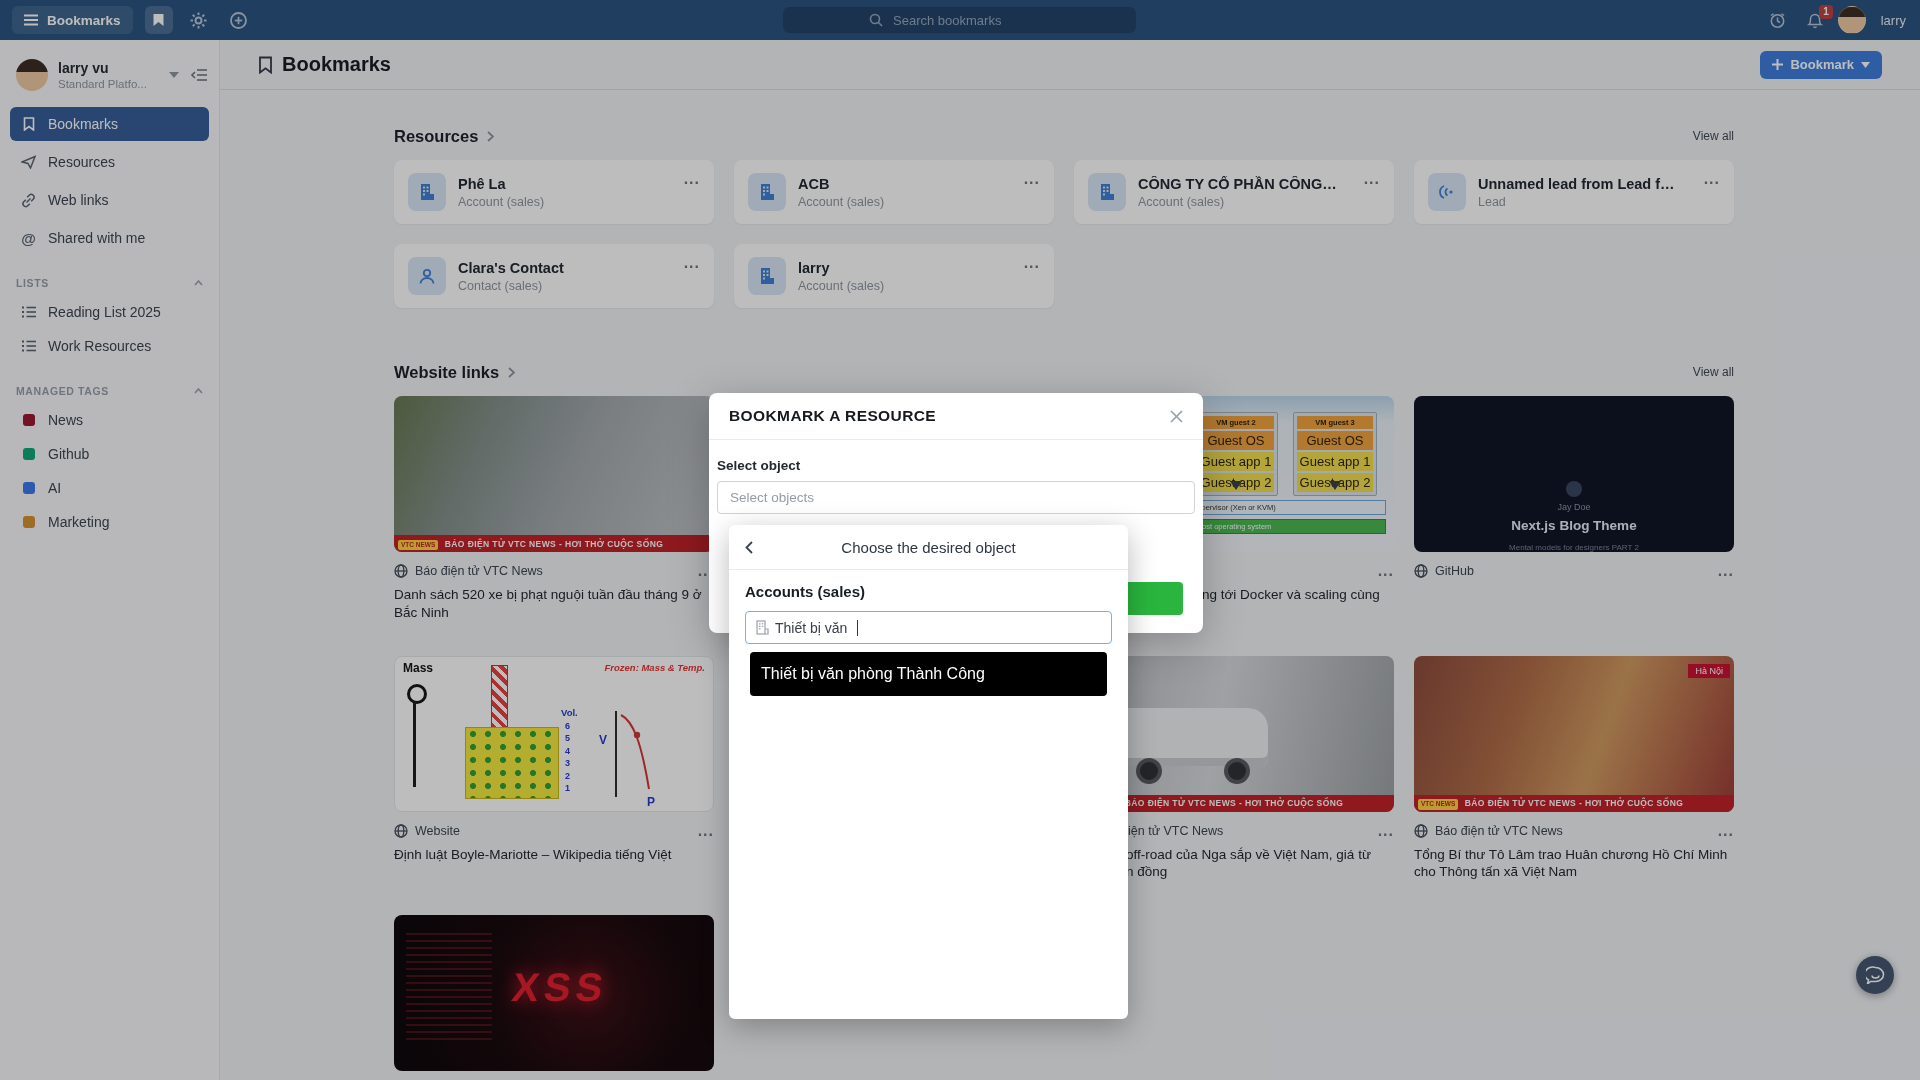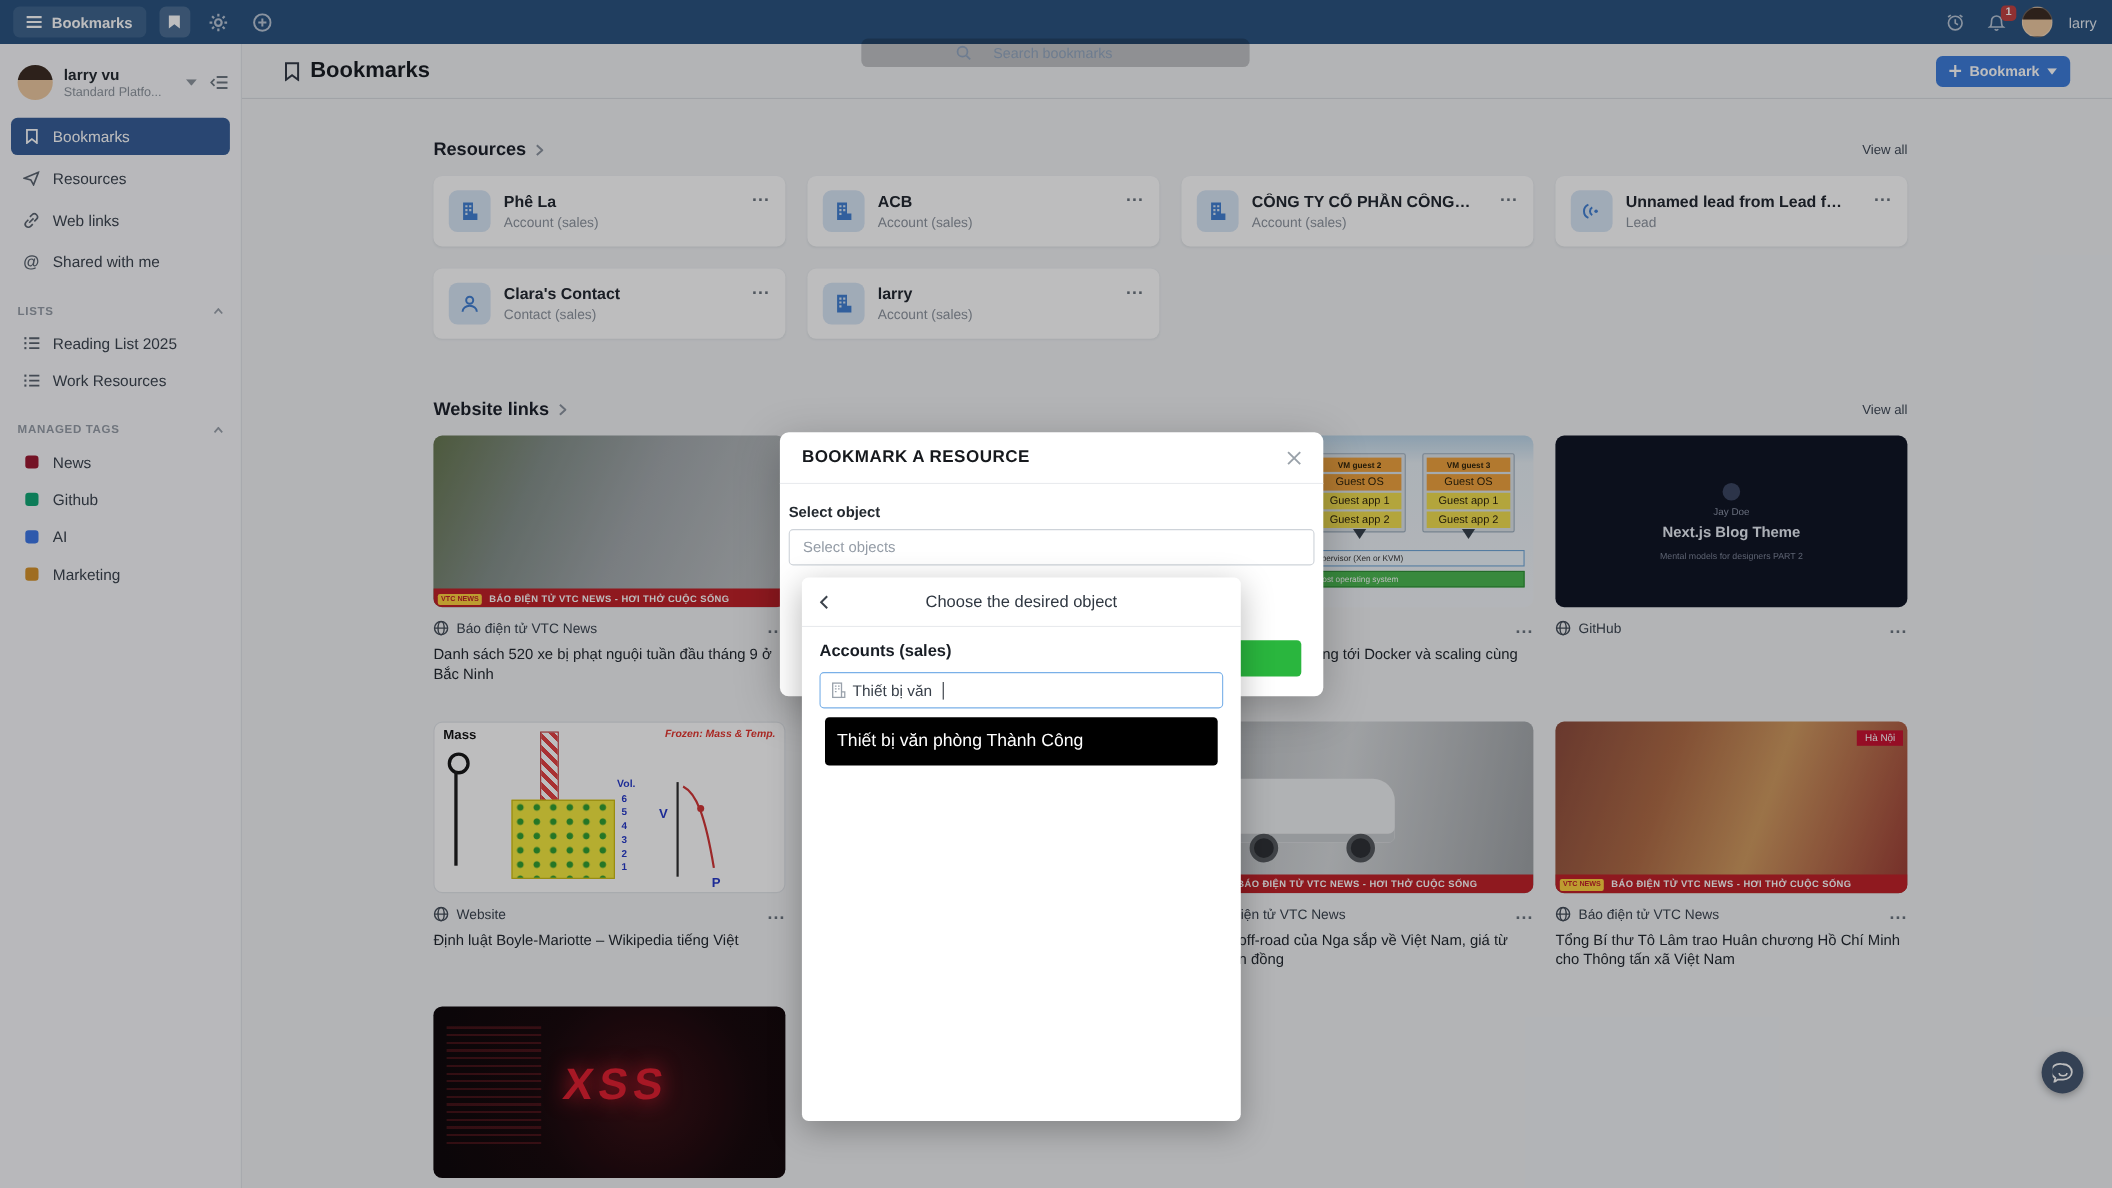--- a/index.html
+++ b/index.html
@@ -7,21 +7,21 @@
   .screen{position:relative;width:1920px;height:1080px;background:#f1f3f5;overflow:hidden;}
   svg{display:block;}
 
   
   .topbar{position:absolute;left:0;top:0;width:1920px;height:40px;background:#28527f;display:flex;align-items:center;z-index:10;}
   .tb-left{display:flex;align-items:center;gap:12px;padding-left:12px;}
   .tb-appbox{display:flex;align-items:center;gap:9px;height:28px;padding:0 12px;background:rgba(255,255,255,.10);border-radius:6px;color:#fff;cursor:pointer;}
   .tb-appbox .lbl{font-size:13.5px;font-weight:bold;color:#fff;}
   .tb-iconbox{width:28px;height:28px;background:rgba(255,255,255,.16);border-radius:6px;display:flex;align-items:center;justify-content:center;color:#fff;}
   .tb-ghosticon{width:28px;height:28px;display:flex;align-items:center;justify-content:center;color:#b9c6d6;}
-  .tb-search{position:absolute;left:783px;top:7px;width:353px;height:26px;background:rgba(0,0,0,.20);border-radius:6px;display:flex;align-items:center;gap:18px;padding:0 0 0 86px;box-sizing:border-box;margin-top:28px;}
+  .tb-search{position:absolute;left:783px;top:7px;width:353px;height:26px;background:rgba(0,0,0,.20);border-radius:6px;display:flex;align-items:center;gap:8px;padding:0 0 0 86px;box-sizing:border-box;}
   .tb-search input{background:transparent;border:none;outline:none;color:#dce6f2;font-size:13px;font-family:"Liberation Sans",sans-serif;width:200px;}
   .tb-search input::placeholder{color:#93a7c0;}
   .tb-search .mag{color:#93a7c0;}
   .tb-right{position:absolute;right:14px;top:0;height:40px;display:flex;align-items:center;gap:15px;}
   .bell-wrap{position:relative;color:#b9c6d6;}
   .badge{position:absolute;right:-10px;top:-7px;background:#c13f3f;color:#fff;font-size:10px;font-weight:bold;border-radius:4px;padding:1px 4px;line-height:12px;}
   .tb-avatar{width:26px;height:26px;border-radius:50%;background:linear-gradient(180deg,#3a2a20 0 40%,#eec9a0 40%);border:1px solid rgba(255,255,255,.25);}
   .tb-user{color:#e8edf4;font-size:13px;}
 
   
@@ -74,28 +74,28 @@
   .wtitle{margin-top:6px;font-size:13.5px;line-height:1.32;color:#20262c;max-height:37px;overflow:hidden;}
   .frag-line{white-space:nowrap;overflow:hidden;}
 
   
   .vtc-banner{position:absolute;left:0;right:0;bottom:0;height:17px;background:#c01f25;color:#fff;font-size:8.5px;font-weight:bold;letter-spacing:.4px;display:flex;align-items:center;justify-content:center;}
   .vtc-logo{position:absolute;left:4px;bottom:2px;background:#ffd23d;color:#c01f25;font-size:6.5px;font-weight:bold;padding:2px 3px;border-radius:2px;line-height:1;}
   .th-traffic{background:linear-gradient(115deg,#66774f 0%,#84908a 28%,#a2a8ab 55%,#c2c6c8 100%);}
   .th-vm{background:linear-gradient(180deg,#bcd7ea 0%,#e8f0f6 16%,#f2f5f8 100%);}
   .vm-stack{position:absolute;top:16px;width:84px;background:#dfe5ea;border:1px solid #9fb0bf;border-radius:2px;padding:3px;box-sizing:border-box;}
   .vm-title{background:#f0a23c;font-size:7.5px;text-align:center;padding:2px 0;font-weight:bold;color:#2d2208;}
-  .vm-row{font-size:10px;text-align:center;padding:2px 0;margin-top:2px;color:#2d2208;}
+  .vm-row{font-size:13px;text-align:center;padding:2px 0;margin-top:2px;color:#2d2208;}
   .vm-row.os{background:#f0a23c;}
   .vm-row.app{background:#f2df4e;}
   .vm-arrow{position:absolute;top:85px;width:0;height:0;border-left:6px solid transparent;border-right:6px solid transparent;border-top:9px solid #35404a;}
   .vm-strip{position:absolute;left:8px;right:8px;height:13px;font-size:7.5px;display:flex;align-items:center;justify-content:center;}
   .vm-strip.hyp{top:104px;background:#eef6fb;border:1px solid #6fa7d8;color:#333;}
   .vm-strip.host{top:123px;background:#49b84f;border:1px solid #2e8f35;color:#fff;}
-  .th-github{background:#0d1222;display:flex;align-items:center;justify-content:center;}
+  .th-github{background:#0d1222;display:flex;align-items:flex-end;justify-content:center;}
   .gh-center{text-align:center;}
   .gh-avatar{width:16px;height:16px;border-radius:50%;background:#39445f;margin:0 auto 5px;}
   .gh-author{font-size:9px;color:#8b93a5;}
   .gh-title{font-size:13.5px;font-weight:bold;color:#e8edf5;margin-top:6px;}
   .gh-cap{font-size:8px;color:#7c8496;margin-top:10px;}
   .th-physics{background:#fff;border:1px solid #e3e6ea;box-sizing:border-box;}
   .ph-mass{position:absolute;left:8px;top:4px;font-size:12px;font-weight:bold;color:#101010;}
   .ph-ring{position:absolute;left:12px;top:27px;width:14px;height:14px;border:3px solid #141414;border-radius:50%;}
   .ph-stand{position:absolute;left:18px;top:44px;width:3px;height:86px;background:#1b1b1b;}
   .ph-tube{position:absolute;left:96px;top:8px;width:15px;height:62px;background:repeating-linear-gradient(45deg,#e43f3f 0 4px,#fff 4px 8px);border:1px solid #c23333;}

